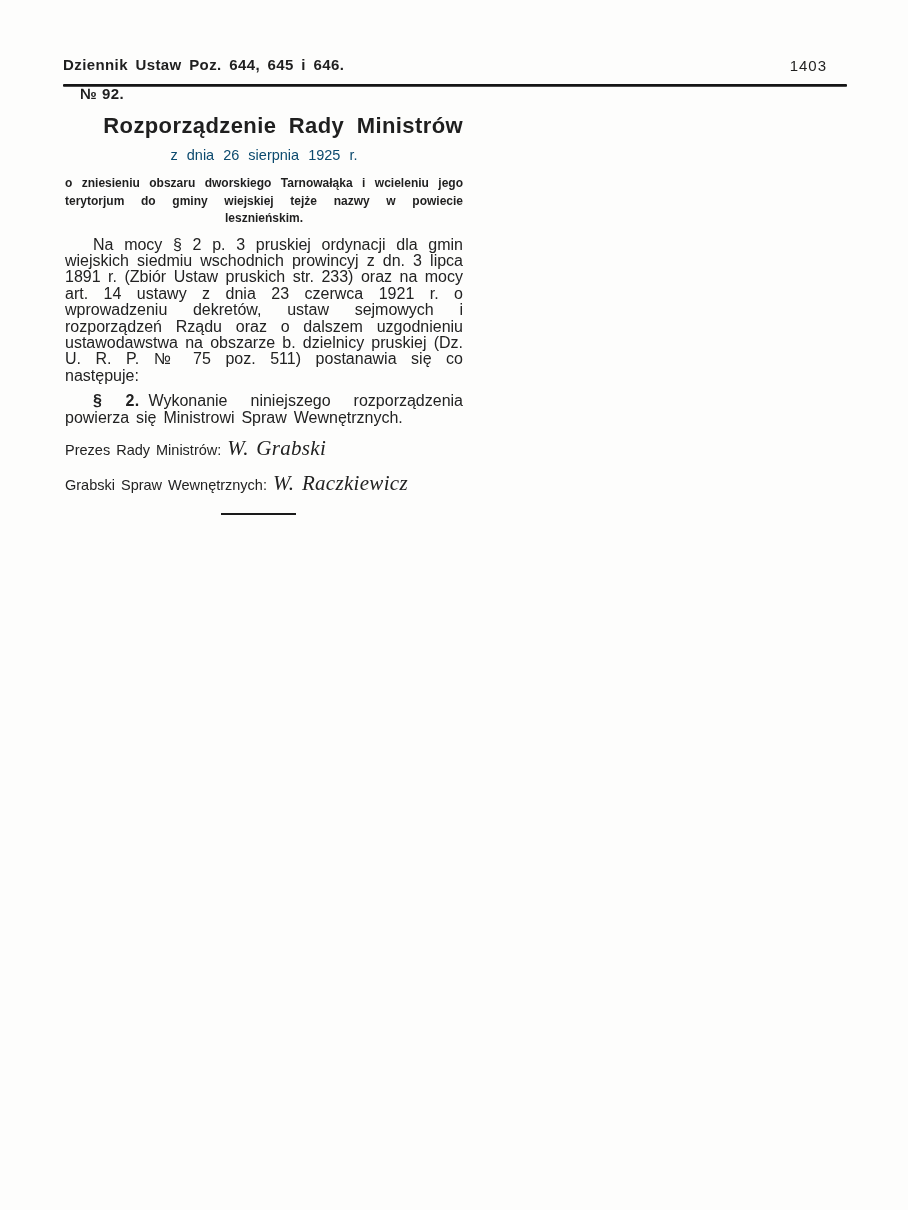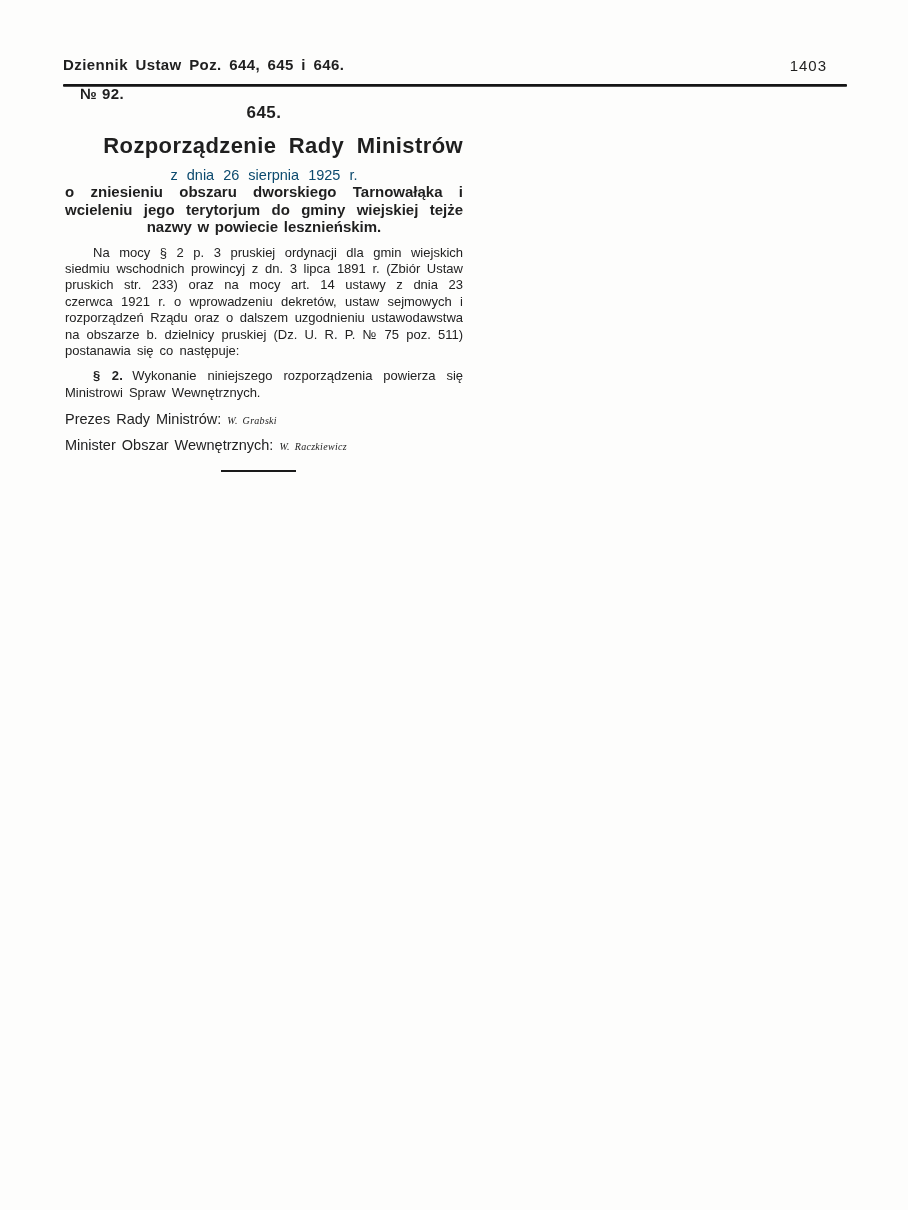--- a/index.html
+++ b/index.html
@@ -49,40 +49,40 @@
   .act-title {
     margin: 10px 0 0; text-align: right;
     font-weight: 700; font-size: 22px;
     word-spacing: 6px; letter-spacing: 0.4px;
   }
   .act-date {
     margin-top: 8px; text-align: center;
     font-size: 14.5px; word-spacing: 5px; color: #0c4a6e;
   }
   .act-subject {
-    margin: 0 0 0;
-    font-weight: 700; font-size: 15px; line-height: 17.5px;
+    margin: 12px 0 0;
+    font-weight: 700; font-size: 12px; line-height: 17.5px;
     text-align: justify; text-align-last: center;
     word-spacing: 1.5px;
   }
   .body-par {
     margin: 9px 0 0;
-    font-size: 13px; line-height: 16.4px;
+    font-size: 16px; line-height: 16.4px;
     text-align: justify; text-indent: 28px;
     word-spacing: 2.5px; color: #222;
   }
   .sec-num { margin-right: 9px; letter-spacing: 0.3px; }
   .signature {
     margin: 10px 0 0;
     font-size: 14.5px; word-spacing: 2px; color: #222;
   }
   .signature:first-of-type { margin-top: 11px; }
   .sig-name {
     font-family: "Liberation Serif", serif;
-    font-style: italic; font-size: 10px;
+    font-style: italic; font-size: 21px;
     margin-left: 6px; letter-spacing: 0.3px;
   }
   .end-rule {
     margin-top: 17px; margin-left: 156px;
     width: 75px; height: 2px;
     background: #1a1a1a;
   }
 </style>
 </head>
 <body>
@@ -92,35 +92,34 @@
   <header class="header">
     <span class="issue">№ 92.</span>
     <span class="center-title">Dziennik Ustaw Poz. 644, 645 i 646.</span>
     <span class="pageno">1403</span>
   </header>
 
   <div class="header-rule"></div>
 
   <main class="column">
 
-    <div class="act-number">645.</div>
 
     <h1 class="act-title">Rozporządzenie Rady Ministrów</h1>
 
     <div class="act-date">z dnia 26 sierpnia 1925 r.</div>
 
     <p class="act-subject">o zniesieniu obszaru dworskiego Tarnowałąka i wcieleniu jego terytorjum do gminy wiejskiej tejże nazwy w powiecie lesznieńskim.</p>
 
     <p class="body-par">Na mocy § 2 p. 3 pruskiej ordynacji dla gmin wiejskich siedmiu wschodnich prowincyj z dn. 3 lipca 1891 r. (Zbiór Ustaw pruskich str. 233) oraz na mocy art. 14 ustawy z dnia 23 czerwca 1921 r. o wprowadzeniu dekretów, ustaw sejmowych i rozporządzeń Rządu oraz o dalszem uzgodnieniu ustawodawstwa na obszarze b. dzielnicy pruskiej (Dz. U. R. P. № 75 poz. 511) postanawia się co następuje:</p>
 
 
     <p class="body-par"><b class="sec-num">§ 2.</b><span>Wykonanie niniejszego rozporządzenia powierza się Ministrowi Spraw Wewnętrznych.</span></p>
 
 
     <p class="signature"><span>Prezes Rady Ministrów:</span><i class="sig-name">W. Grabski</i></p>
 
-    <p class="signature"><span>Minister Obszar Wewnętrznych:</span><i class="sig-name">W. Raczkiewicz</i></p>
+    <p class="signature"><span>Grabski Spraw Wewnętrznych:</span><i class="sig-name">W. Raczkiewicz</i></p>
 
     <div class="end-rule"></div>
 
   </main>
 
 </div>
 
 </body></html>

